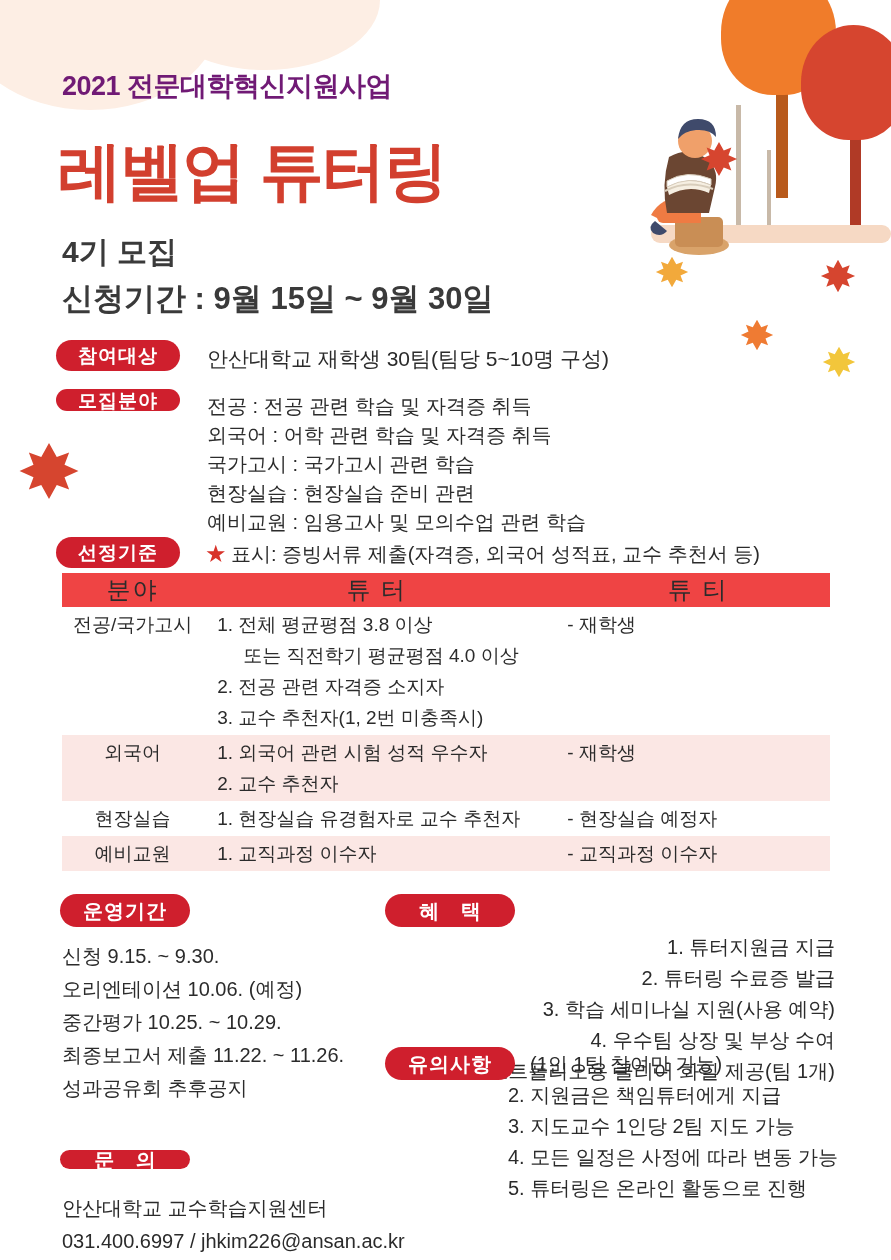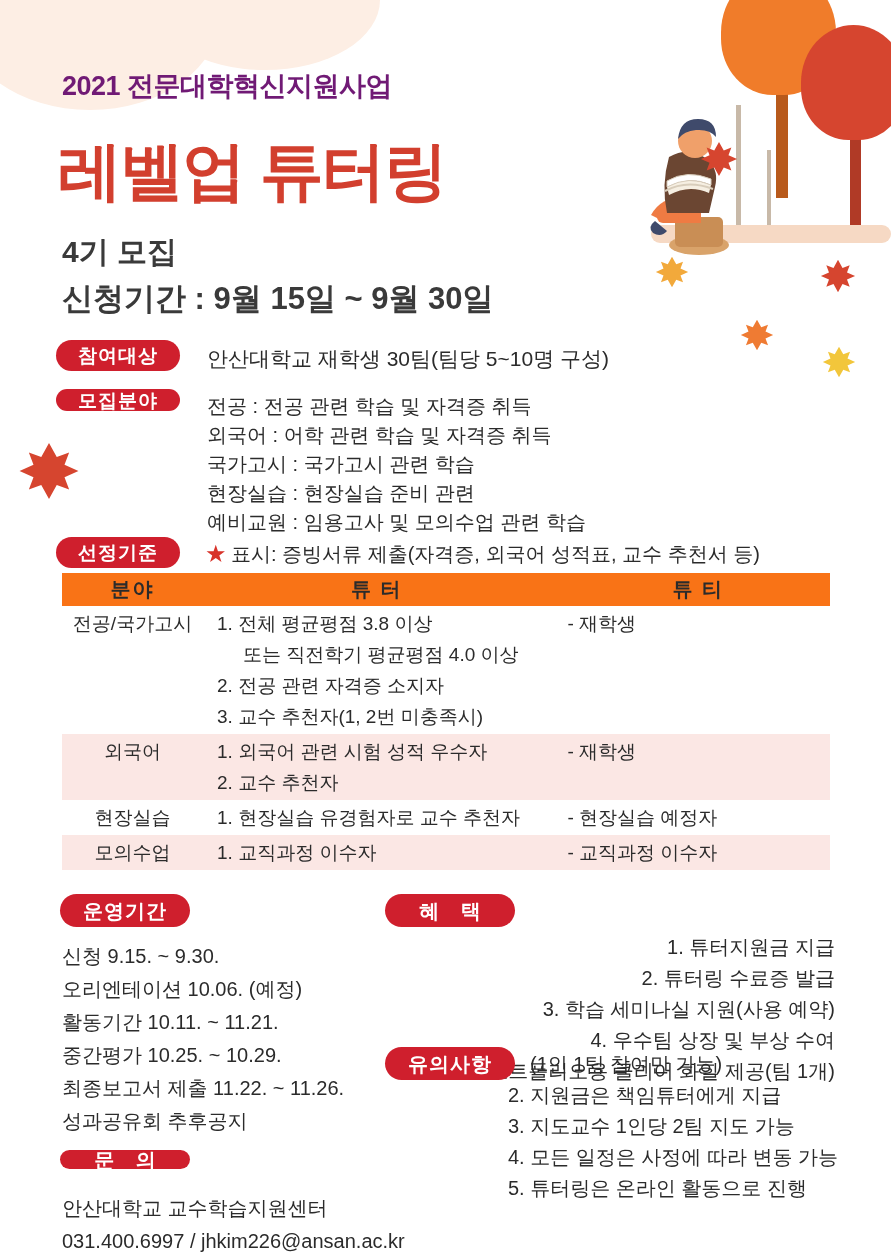--- a/index.html
+++ b/index.html
@@ -140,24 +140,24 @@
 
   
   .tbl {
     position: absolute; left: 62px; top: 573px;
     width: 768px;
     border-collapse: collapse;
     font-size: 19px;
     color: #2b2b2b;
   }
   .tbl th {
-    background: #f97316;
-    font-weight: 700;
+    background: #ef4444;
+    font-weight: 400;
     height: 31px;
-    font-size: 20px;
+    font-size: 24px;
     letter-spacing: 2px;
   }
   .tbl td { vertical-align: top; padding: 2px 0; }
   .tbl .c-field { width: 148px; text-align: center; }
   .tbl .c-tutor { width: 340px; padding-left: 14px; }
   .tbl .c-tutee { width: 280px; padding-left: 30px; }
   .row-shade td { background: #fbe7e4; }
   .cell-lines { line-height: 31px; }
   .indent { padding-left: 26px; display: inline-block; }
 
@@ -293,36 +293,35 @@
     <tr>
       <td class="c-field cell-lines">현장실습</td>
       <td class="c-tutor cell-lines">
         <div>1. 현장실습 유경험자로 교수 추천자</div>
       </td>
       <td class="c-tutee cell-lines">
         <div>- 현장실습 예정자</div>
       </td>
     </tr>
     <tr class="row-shade">
-      <td class="c-field cell-lines">모의수업</td>
+      <td class="c-field cell-lines">예비교원</td>
       <td class="c-tutor cell-lines">
         <div>1. 교직과정 이수자</div>
       </td>
       <td class="c-tutee cell-lines">
         <div>- 교직과정 이수자</div>
       </td>
     </tr>
   </tbody>
 </table>
 
 <div class="pill pill-duration">운영기간</div>
 <div class="duration-list">
   <div>신청 9.15. ~ 9.30.</div>
   <div>오리엔테이션 10.06. (예정)</div>
-  <div>활동기간 10.11. ~ 11.21.</div>
   <div>중간평가 10.25. ~ 10.29.</div>
   <div>최종보고서 제출 11.22. ~ 11.26.</div>
   <div>성과공유회 추후공지</div>
 </div>
 
 <div class="pill pill-contact">문 의</div>
 <div class="contact-list">
   <div>안산대학교 교수학습지원센터</div>
   <div>031.400.6997 / jhkim226@ansan.ac.kr</div>
 </div>

